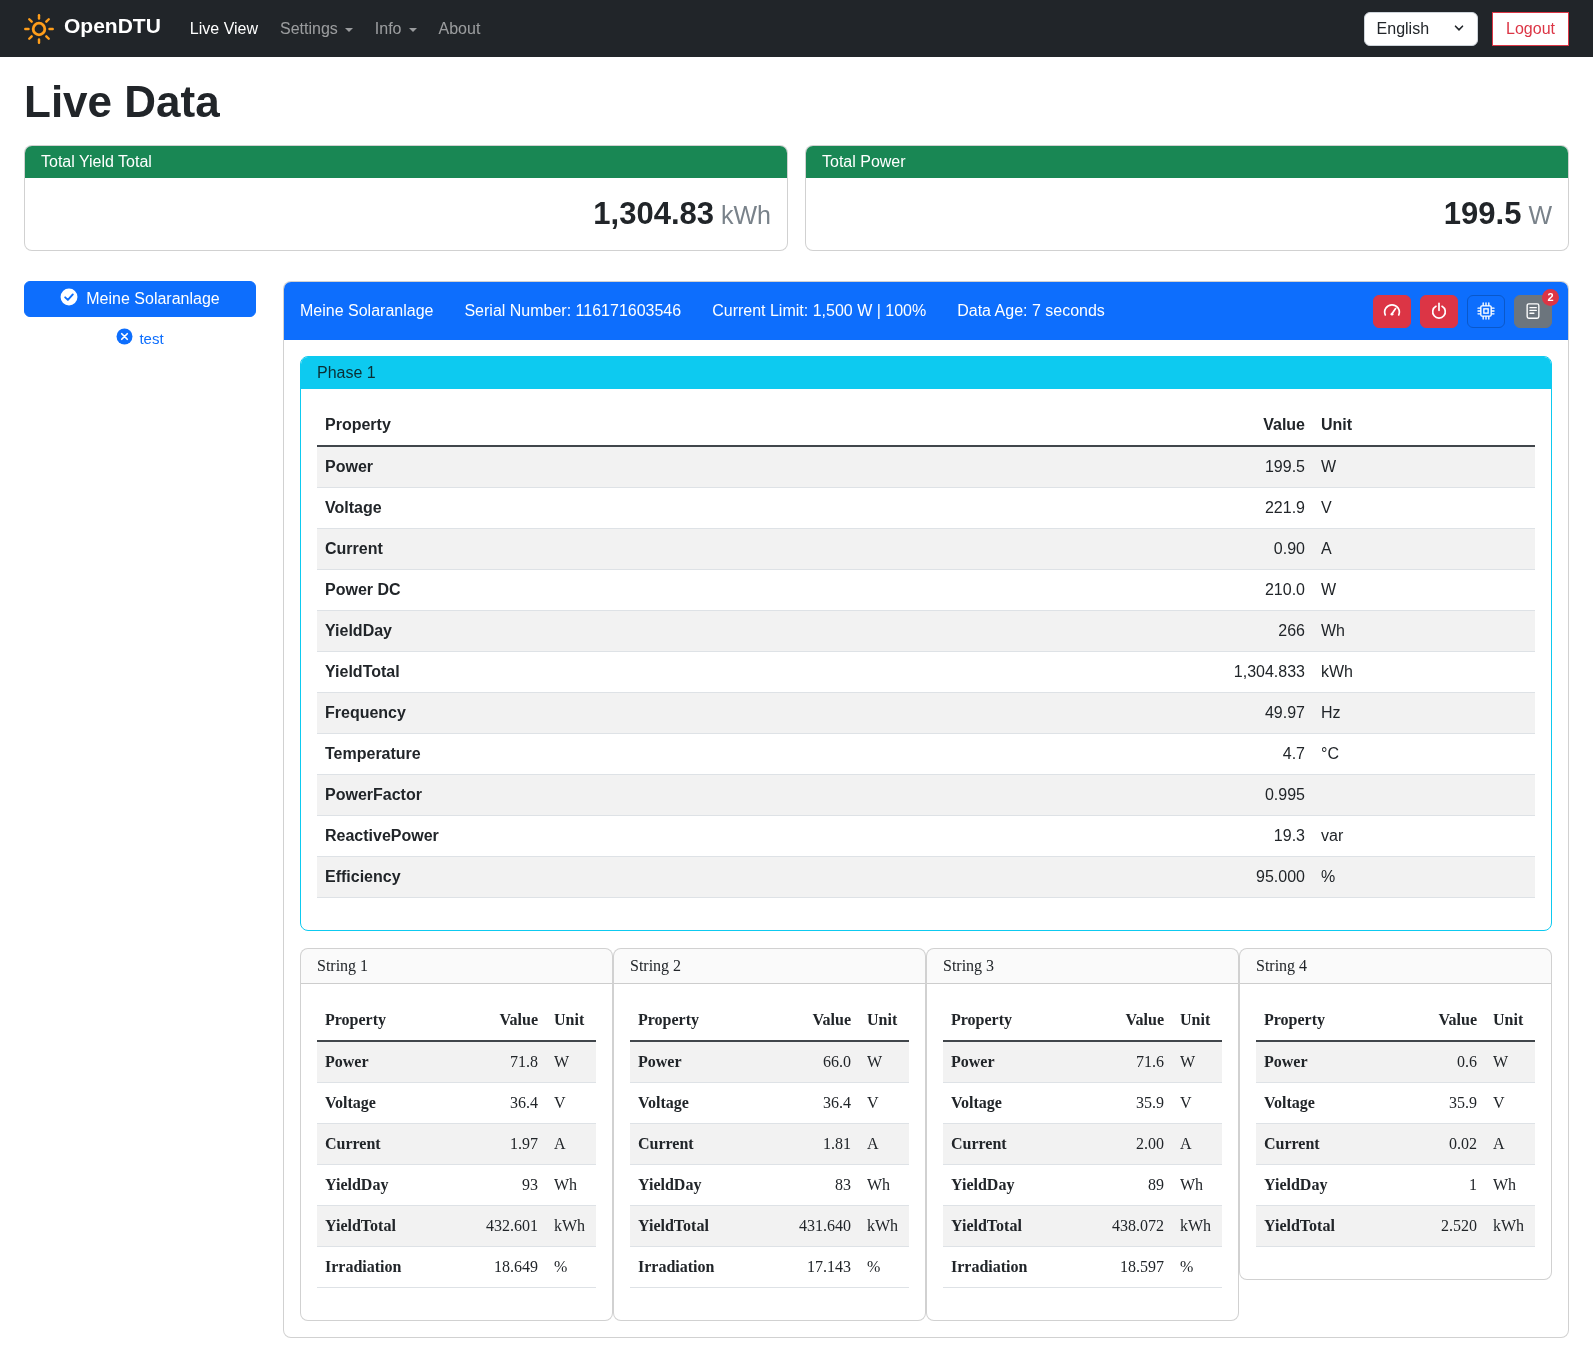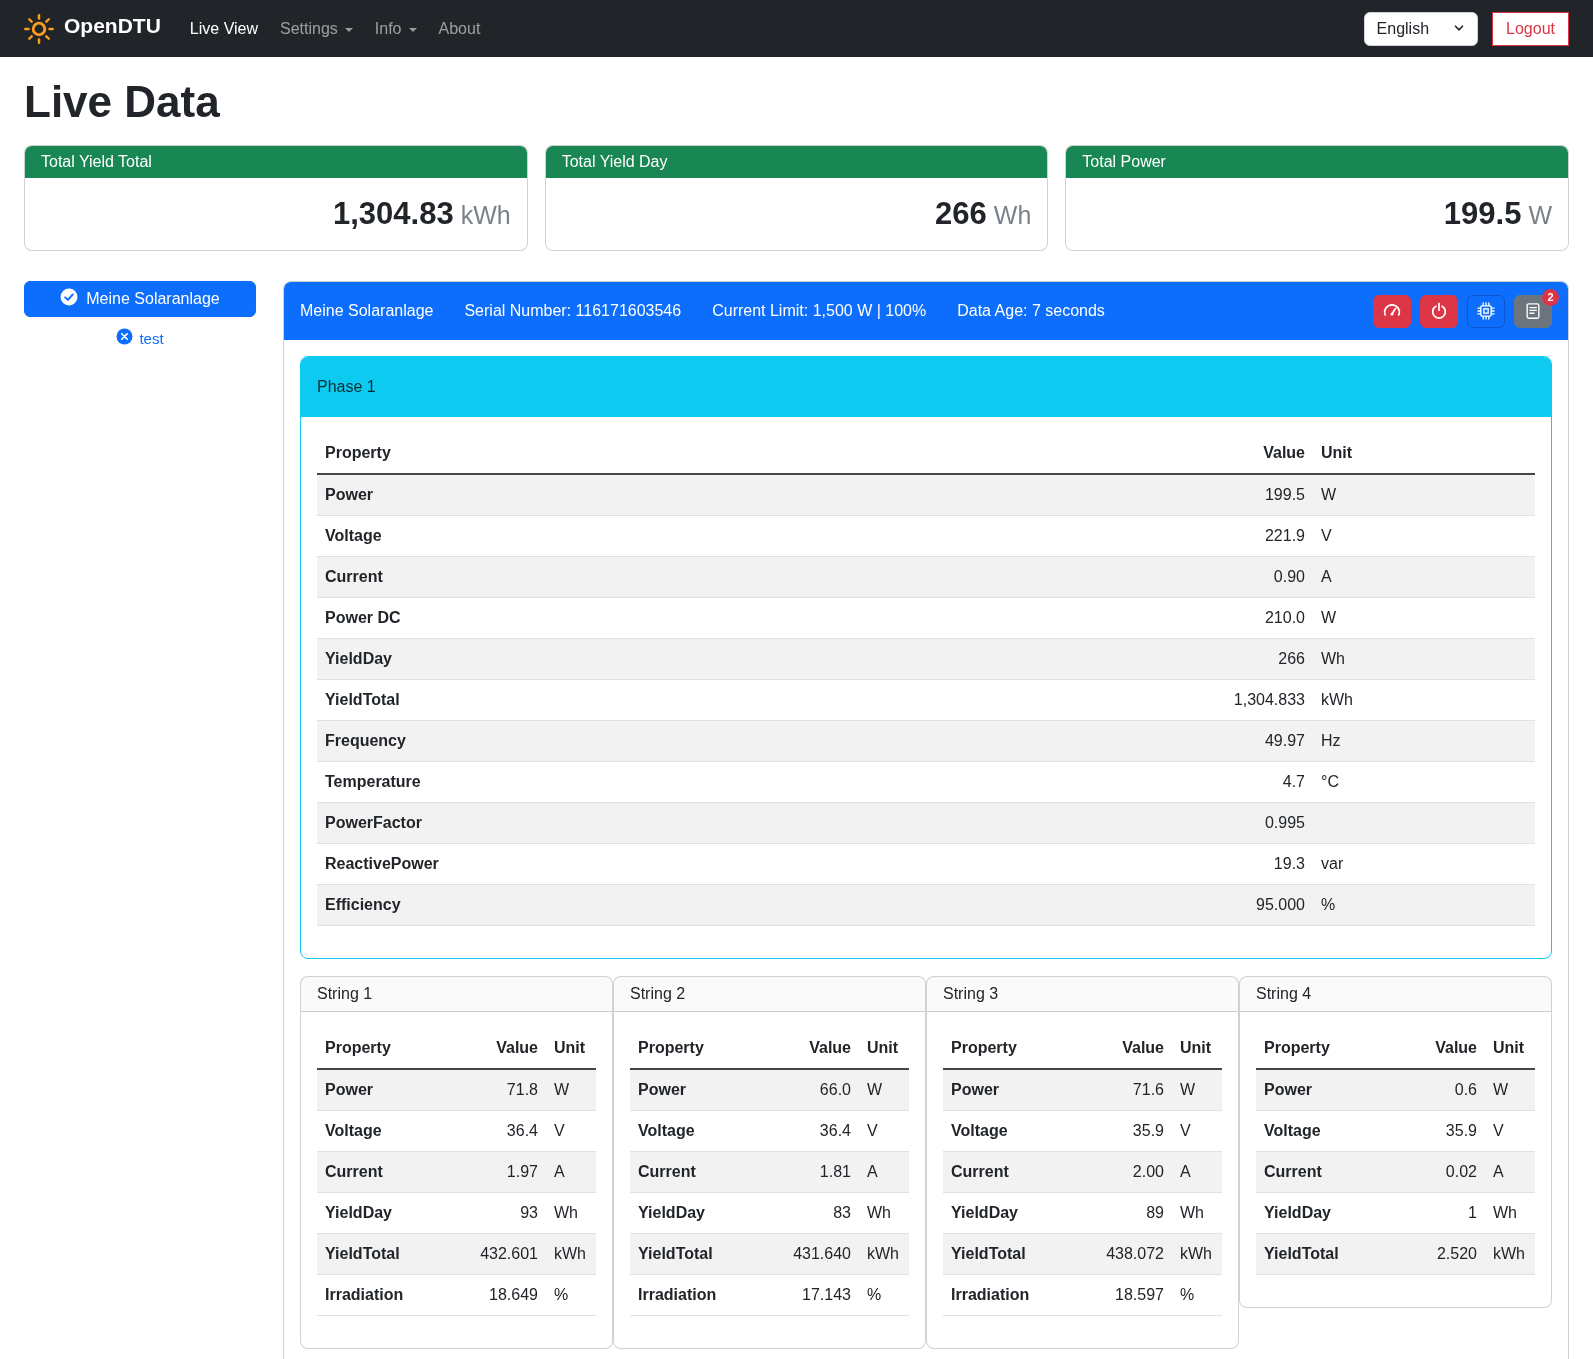--- a/index.html
+++ b/index.html
@@ -65,38 +65,38 @@
   .icon-btn.btn-secondary { background: var(--secondary, #6c757d); border-color: var(--secondary, #6c757d); }
   .icon-btn svg { display: block; }
   .badge { position: absolute; top: -7px; right: -8px; background: var(--danger, #dc3545); color: #fff;
            font-size: 11px; font-weight: 700; min-width: 17px; height: 17px; border-radius: 9px;
            display: flex; align-items: center; justify-content: center; padding: 0 4px; }
 
   .panel-body { padding: 16px; }
 
   
   .phase-card { border: 1px solid var(--info, #0dcaf0); border-radius: 8px; margin-bottom: 17px; overflow: hidden; }
-  .phase-header { background: var(--info, #0dcaf0); color: #0b2e33; padding: 21px 16px; }
+  .phase-header { background: var(--info, #0dcaf0); color: #0b2e33; padding: 7px 16px; }
   .phase-body { padding: 16px; }
 
   
   .data-table { width: 100%; border-collapse: collapse; margin-bottom: 16px; }
   .data-table th, .data-table td { padding: 8px; line-height: 24px; text-align: left; font-size: 16px; }
   .data-table thead th { border-bottom: 2px solid #41464b; font-weight: 700; }
   .data-table tbody td { border-bottom: 1px solid #dee2e6; }
   .data-table tbody tr:nth-child(odd) td { background: var(--stripe, rgba(0,0,0,.05)); }
   .data-table .prop { font-weight: 700; }
   .data-table .val { text-align: right; }
   .t-big .val { width: 120px; }
   .t-big .unit { width: 222px; }
   .t-small .val { width: 76px; }
   .t-small .unit { width: 50px; }
 
   
-  .strings-row { display: flex; align-items: flex-start; }
+  .strings-row { display: flex; align-items: flex-start; font-family: Liberation Serif, serif; }
   .string-card { flex: 1; border: 1px solid var(--border, rgba(0,0,0,.18)); border-radius: 8px;
                  background: #fff; overflow: hidden; }
   .string-header { padding: 8px 16px; background: rgba(0,0,0,.02);
                    border-bottom: 1px solid var(--border, rgba(0,0,0,.18)); }
   .string-body { padding: 16px; }
 </style>
 </head>
 <body>
 
 <nav class="navbar">
@@ -144,26 +144,20 @@
 </nav>
 
 <main class="container">
   <h1 class="page-title">Live Data</h1>
 
   <div class="summary-row">
     <div class="summary-card">
       <div class="summary-header">Total Yield Total</div>
       <div class="summary-body">
         <span class="sum-value">1,304.83</span><span class="sum-unit">kWh</span>
-      </div>
-    </div>
-    <div class="summary-card">
-      <div class="summary-header">Total Yield Day</div>
-      <div class="summary-body">
-        <span class="sum-value">266</span><span class="sum-unit">Wh</span>
       </div>
     </div>
     <div class="summary-card">
       <div class="summary-header">Total Power</div>
       <div class="summary-body">
         <span class="sum-value">199.5</span><span class="sum-unit">W</span>
       </div>
     </div>
   </div>
 

